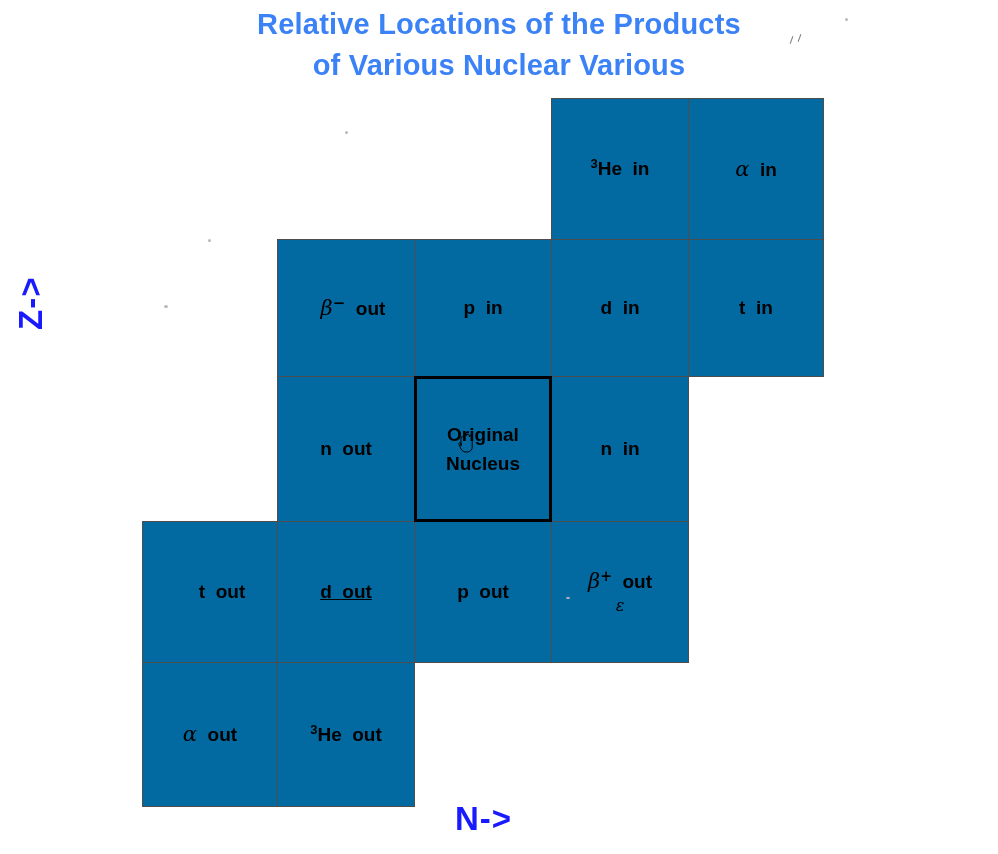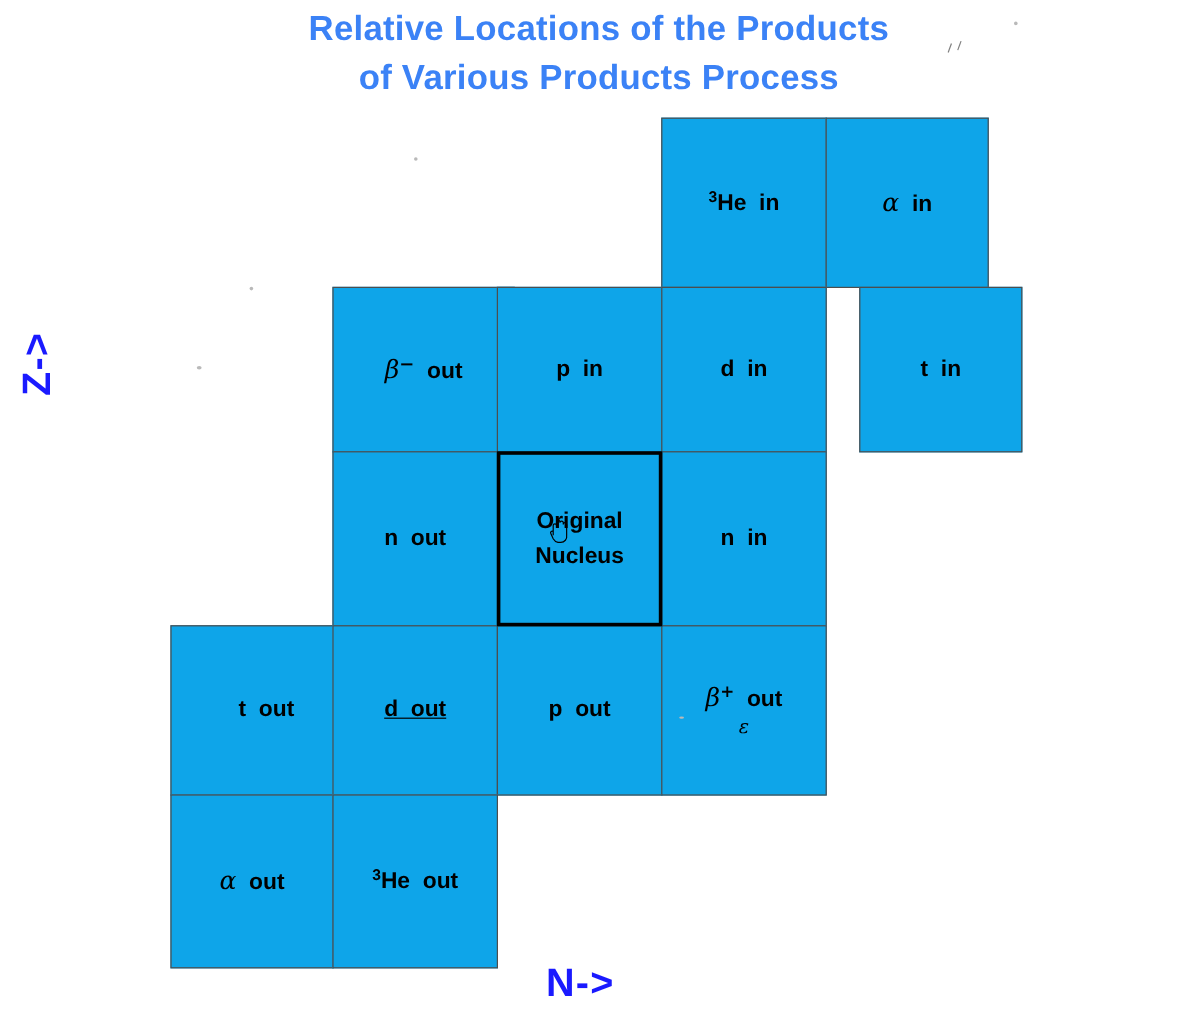--- a/index.html
+++ b/index.html
@@ -38,21 +38,21 @@
     position: absolute;
     border: 1px solid #4d4d4d;
     box-sizing: border-box;
     display: flex;
     align-items: center;
     justify-content: center;
     text-align: center;
     font-size: 19px;
     font-weight: bold;
     color: #000000;
-    background: #0ea5e9;
+    background: #0369a1;
   }
   .cell .label {
     display: block;
     line-height: 1.25;
     white-space: nowrap;
   }
   .cell.highlight {
     border: 3px solid #000000;
     z-index: 4;
   }
@@ -128,21 +128,21 @@
     border-radius: 50%;
   }
 </style>
 </head>
 <body>
 
 <div id="stage">
 
   <div class="title">
     <span>Relative Locations of the Products</span>
-    <span class="line2">of Various Products Process</span>
+    <span class="line2">of Various Nuclear Various</span>
   </div>
 
   <div class="speck" style="left:845px; top:18px; width:3px; height:3px;"></div>
   <div class="speck" style="left:718px; top:106px; width:3px; height:3px;"></div>
   <div class="speck" style="left:786px; top:207px; width:3px; height:4px;"></div>
   <div class="speck" style="left:345px; top:131px; width:3px; height:3px;"></div>
   <div class="speck" style="left:208px; top:239px; width:3px; height:3px;"></div>
   <div class="speck" style="left:164px; top:305px; width:4px; height:3px;"></div>
 
   <div style="position:absolute; left:791px; top:34px; width:10px; height:12px;">
@@ -163,21 +163,21 @@
   </div>
 
   <div class="cell" style="left:414px; top:239px; width:138px; height:138px;">
     <span class="label">p&nbsp; in</span>
   </div>
 
   <div class="cell" style="left:551px; top:239px; width:138px; height:138px;">
     <span class="label">d&nbsp; in</span>
   </div>
 
-  <div class="cell" style="left:688px; top:239px; width:136px; height:138px;margin-left:28px;">
+  <div class="cell" style="left:688px; top:239px; width:136px; height:138px;">
     <span class="label">t&nbsp; in</span>
   </div>
 
   <div class="cell" style="left:277px; top:376px; width:138px; height:146px;">
     <span class="label">n&nbsp; out</span>
   </div>
 
   <div class="cell highlight" style="left:414px; top:376px; width:138px; height:146px;">
     <span class="label">Original Nucleus</span>
   </div>

